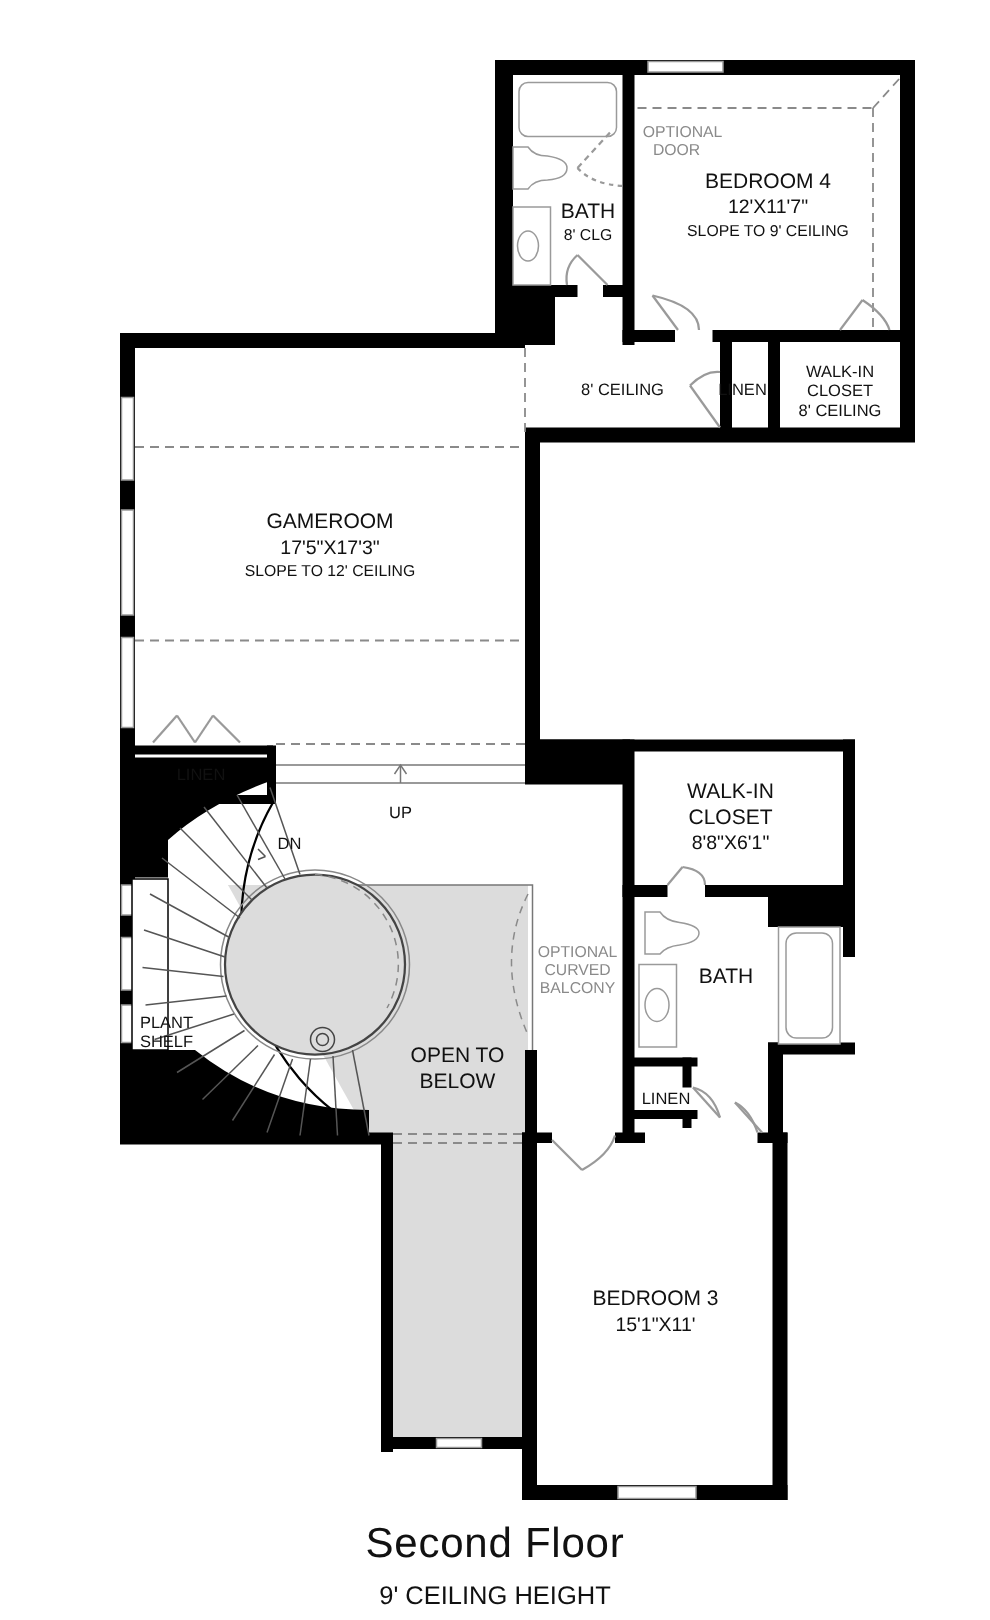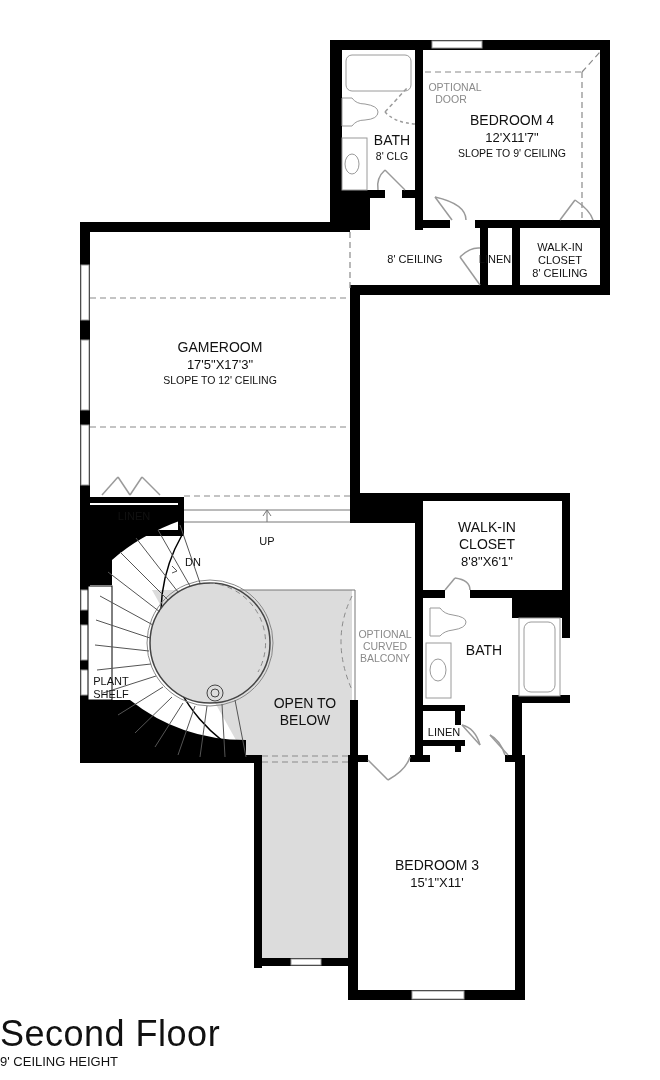--- a/index.html
+++ b/index.html
@@ -5,24 +5,24 @@
   html, body { margin: 0; padding: 0; background: #ffffff; }
   body { width: 660px; height: 1080px; position: relative; overflow: hidden;
          font-family: "Liberation Sans", "DejaVu Sans", sans-serif; }
   svg.plan { position: absolute; left: 0; top: 0; }
   .lbl { font-family: "Liberation Sans", "DejaVu Sans", sans-serif; fill: #111; text-anchor: middle; }
   .lbl-gray { fill: #8a8a8a; }
   .t-title { font-size: 14px; }
   .t-dim { font-size: 13px; }
   .t-note { font-size: 10.5px; }
   .t-small { font-size: 11px; }
-  .floor-title { position: absolute; left: 0; width: 660px; top: 1013px;
-                 font-size: 36px; color: #111; letter-spacing: 0.5px; }
-  .floor-sub { position: absolute; left: 0; width: 660px; text-align: left; top: 1054px;
-               font-size: 13px; color: #111; }
+  .floor-title { position: absolute; left: 0; width: 660px; text-align: center; top: 1013px;
+                 font-size: 28px; color: #111; letter-spacing: 0.5px; }
+  .floor-sub { position: absolute; left: 0; width: 660px; text-align: center; top: 1054px;
+               font-size: 17px; color: #111; }
 </style>
 </head>
 <body>
 
 <svg class="plan" width="660" height="1080" viewBox="0 0 660 1080" xmlns="http://www.w3.org/2000/svg">
 
   <g>
     <path d="M152,590 L352,590 L352,758 L262,758 L262,963 L352,963 L352,758" fill="#dcdcdc"></path>
     <rect x="262" y="758" width="90" height="205" fill="#dcdcdc"></rect>
     <path d="M152,590 L352,590 L352,758 L246,758 Z" fill="#dcdcdc"></path>

